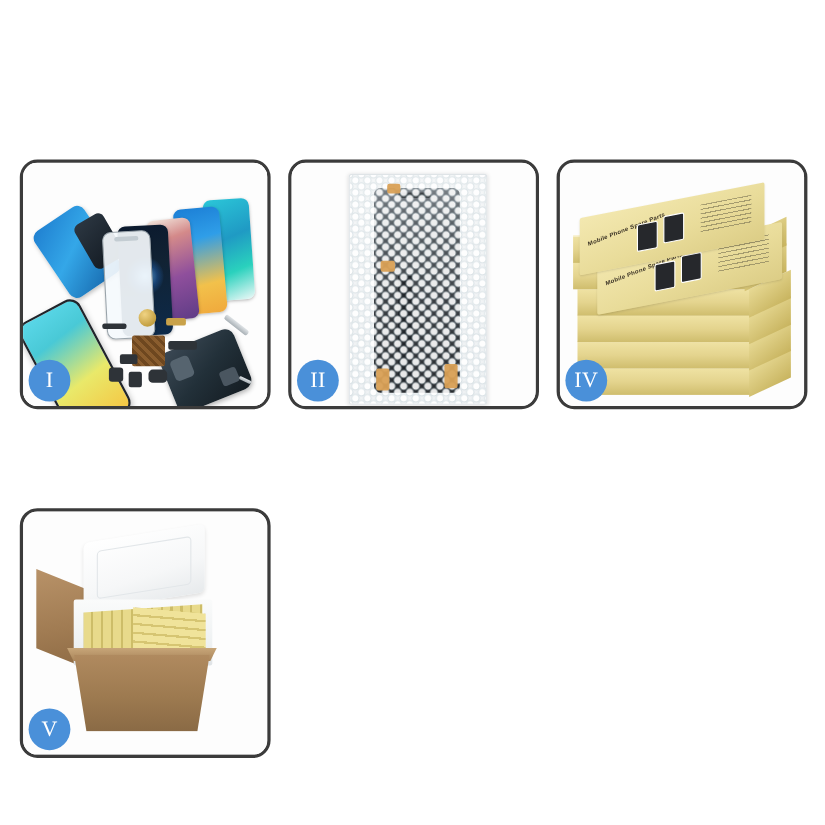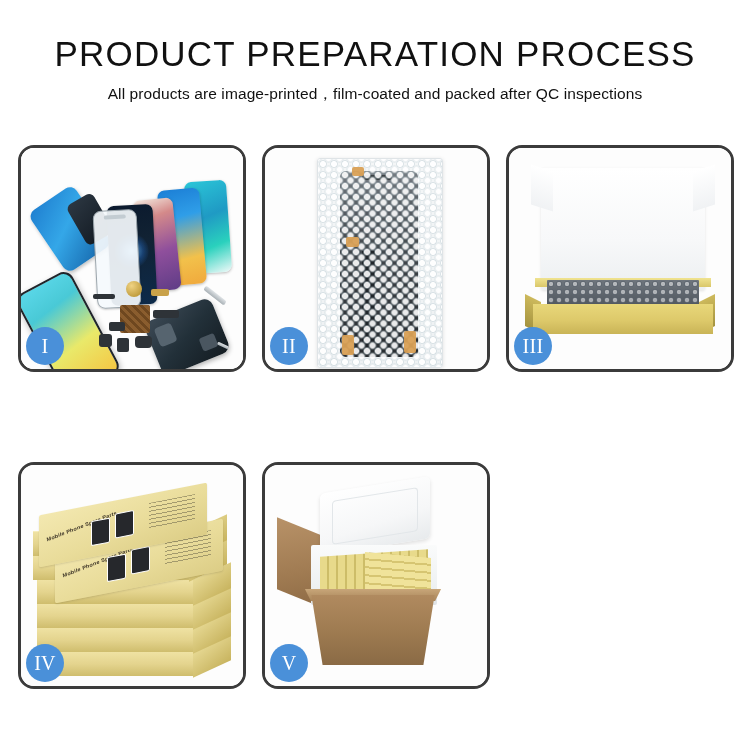--- a/index.html
+++ b/index.html
@@ -284,24 +284,20 @@
     background:linear-gradient(180deg,#a88d62 0%,#9b8159 60%,#8d7550 100%);
     clip-path:polygon(0 18%,100% 0,100% 78%,0 100%);z-index:4;
   }
   .c-tape{position:absolute;background:#a98d60;z-index:6;opacity:.9;}
 </style>
 </head>
 <body>
 
 <div id="page">
 
-  <div class="header">
-    <div class="title">PRODUCT PREPARATION PROCESS</div>
-    <div class="subtitle">All products are image-printed，film-coated and packed after QC inspections</div>
-  </div>
 
   <div class="grid">
 
     <div class="panel">
       <div class="stage">
         <div class="p1-bg"></div>
         <div class="ph s3"></div>
         <div class="ph s2"></div>
         <div class="ph s1"></div>
         <div class="ph s0"></div>
@@ -333,31 +329,20 @@
           <div class="tape" style="left:34px;top:8px;width:12px;height:9px;"></div>
           <div class="tape" style="left:28px;top:78px;width:13px;height:10px;"></div>
           <div class="tape" style="left:24px;top:176px;width:12px;height:20px;"></div>
           <div class="tape" style="left:86px;top:172px;width:12px;height:22px;"></div>
           <div class="bubbles"></div>
         </div>
       </div>
       <div class="badge">II</div>
     </div>
 
-    <div class="panel">
-      <div class="stage">
-        <div class="box3-foam"></div>
-        <div class="box3-lip"></div>
-        <div class="box3-inner"></div>
-        <div class="box3-left"></div>
-        <div class="box3-right"></div>
-        <div class="box3-front"></div>
-      </div>
-      <div class="badge">III</div>
-    </div>
 
     <div class="panel">
       <div class="stage">
         <div class="stack">
           <div class="sbox" style="left:4px;top:168px;">
               <span class="side"></span>
             </div>
           <div class="sbox" style="left:4px;top:144px;">
               <span class="side"></span>
             </div>

